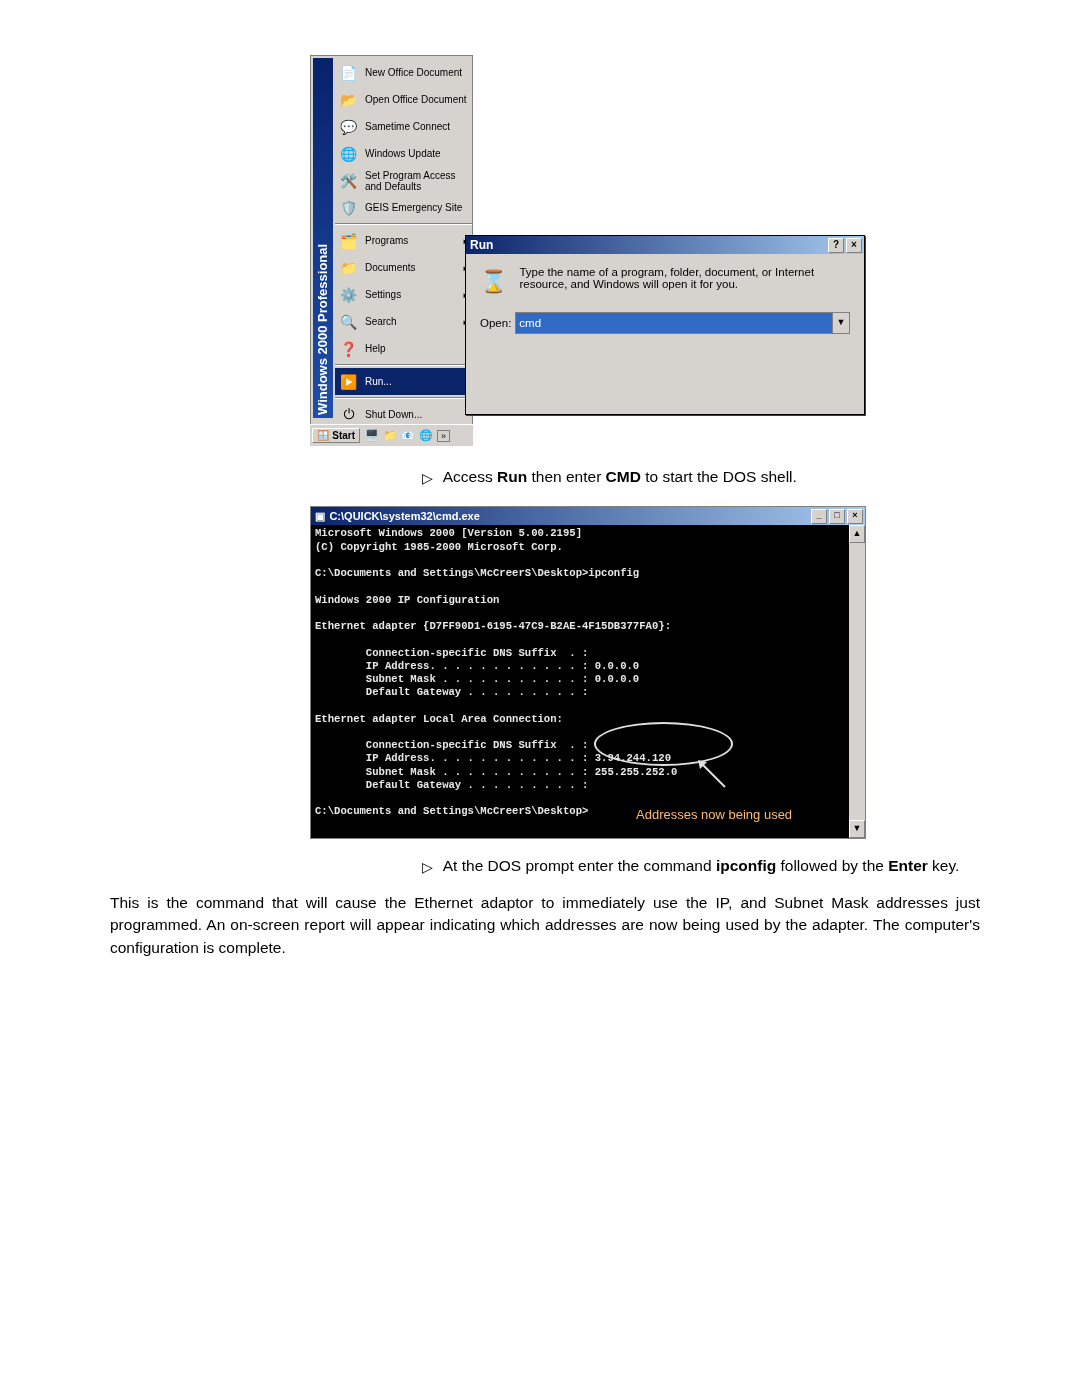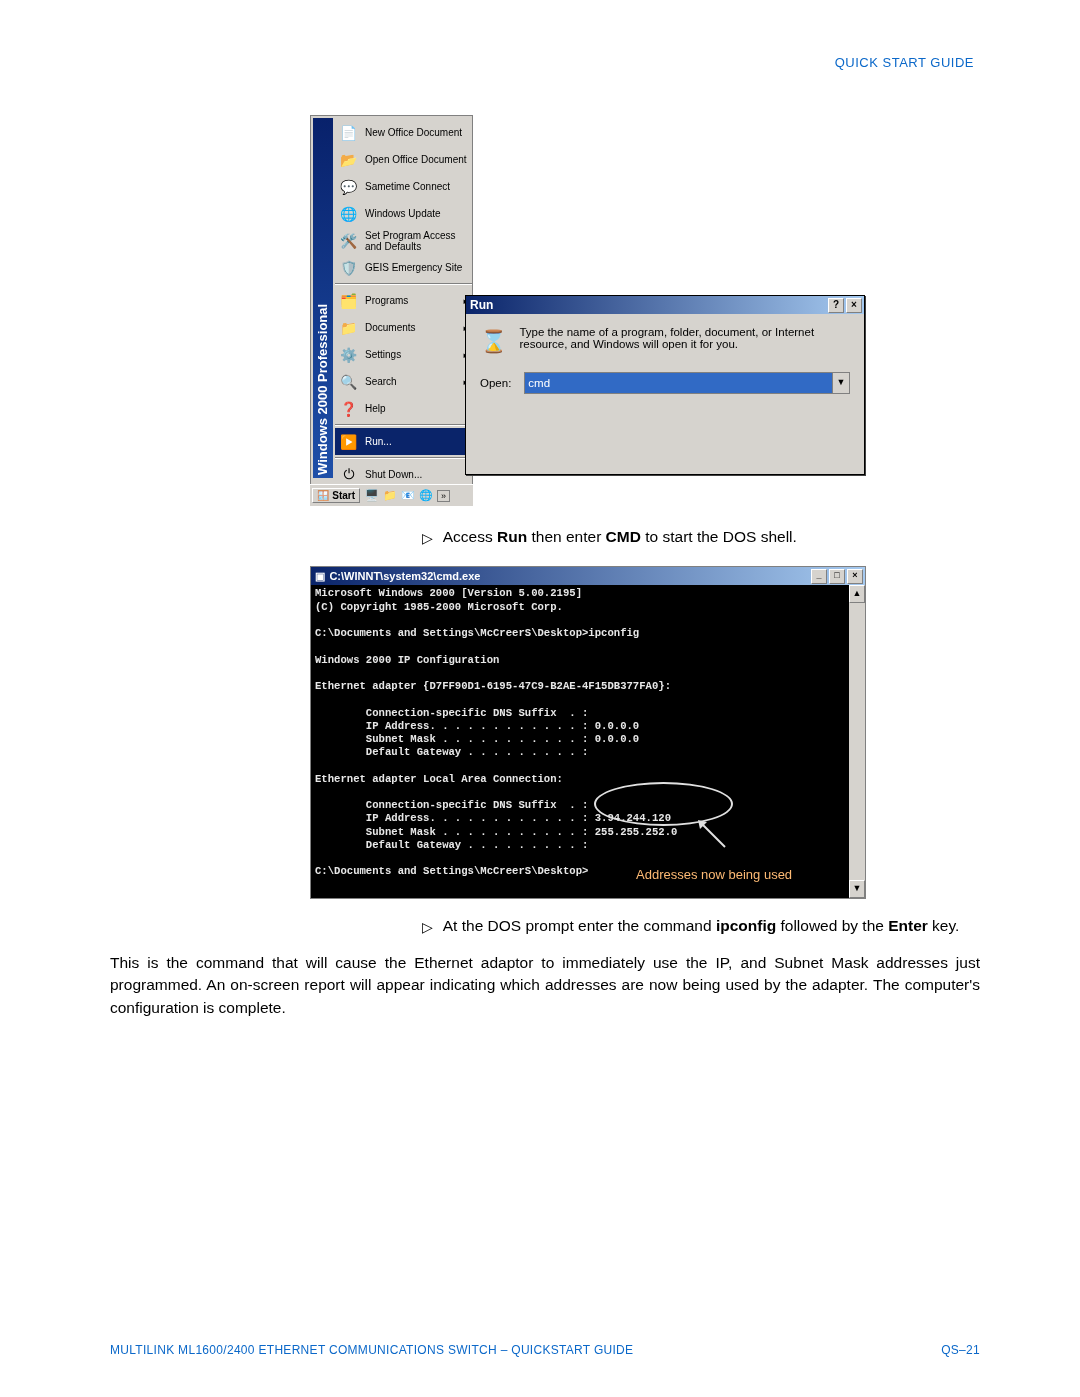--- a/index.html
+++ b/index.html
@@ -159,21 +159,21 @@
   .rundlg-body {
     padding: 12px 14px;
     font-size: 11.5px;
   }
   .run-row1 { display:flex; align-items:flex-start; gap:12px; margin-bottom:14px;}
   .run-icon {
     width:32px;height:32px;
     display:flex;align-items:center;justify-content:center;
     font-size:22px;
   }
-  .run-row2 { display:flex; align-items:center; gap:13px; margin-bottom:20px;}
+  .run-row2 { display:flex; align-items:center; gap:4px; margin-bottom:20px;}
   .run-row2 label{font-size:11.5px;}
   .run-combo {
     flex:1;
     display:flex;
     border:1px solid #808080;
     background:#fff;
     height:20px;
   }
   .run-combo input{
     border:none;flex:1;font-size:11.5px;padding:0 3px;outline:none;
@@ -285,21 +285,20 @@
     color:#0b68c9;
     font-size:12px;
     letter-spacing:0.3px;
   }
 </style>
 </head>
 <body>
 
 <div class="page">
 
-  <div class="header-right">QUICK START GUIDE</div>
 
   <div class="figure1">
     <div class="startmenu-wrap">
 
       <div class="startmenu">
         <div class="sm-banner">
           <span>Windows 2000 Professional</span>
         </div>
         <div class="sm-items" id="sm-items">
             <div class="sm-item">
@@ -407,21 +406,21 @@
     <span>
       <span>Access </span><b>Run</b><span> then enter </span><b>CMD</b><span> to start the DOS shell.</span>
     </span>
   </div>
 
   <div class="figure2">
     <div class="cmdwin">
       <div class="cmd-titlebar">
         <span class="cmd-title">
           <span>▣</span>
-          <span>C:\WINNT\system32\cmd.exe</span>
+          <span>C:\QUICK\system32\cmd.exe</span>
         </span>
         <span class="tb-btns">
           <span class="tb-btn">_</span>
           <span class="tb-btn">□</span>
           <span class="tb-btn">×</span>
         </span>
       </div>
       <div class="cmd-body">Microsoft Windows 2000 [Version 5.00.2195]
 (C) Copyright 1985-2000 Microsoft Corp.
 
@@ -460,18 +459,14 @@
 
   <div class="instr" style="margin-top:16px;margin-bottom:14px;">
     <span class="tri">▷</span>
     <span>
       <span>At the DOS prompt enter the command </span><b>ipconfig</b><span> followed by the </span><b>Enter</b><span> key.</span>
     </span>
   </div>
 
   <div class="bodytext" style="margin-top:0;">This is the command that will cause the Ethernet adaptor to immediately use the IP, and Subnet Mask addresses just programmed. An on-screen report will appear indicating which addresses are now being used by the adapter. The computer's configuration is complete.</div>
 
-  <div class="footer">
-    <span>MULTILINK ML1600/2400 ETHERNET COMMUNICATIONS SWITCH – QUICKSTART GUIDE</span>
-    <span>QS–21</span>
-  </div>
 
 </div>
 
 </body></html>

